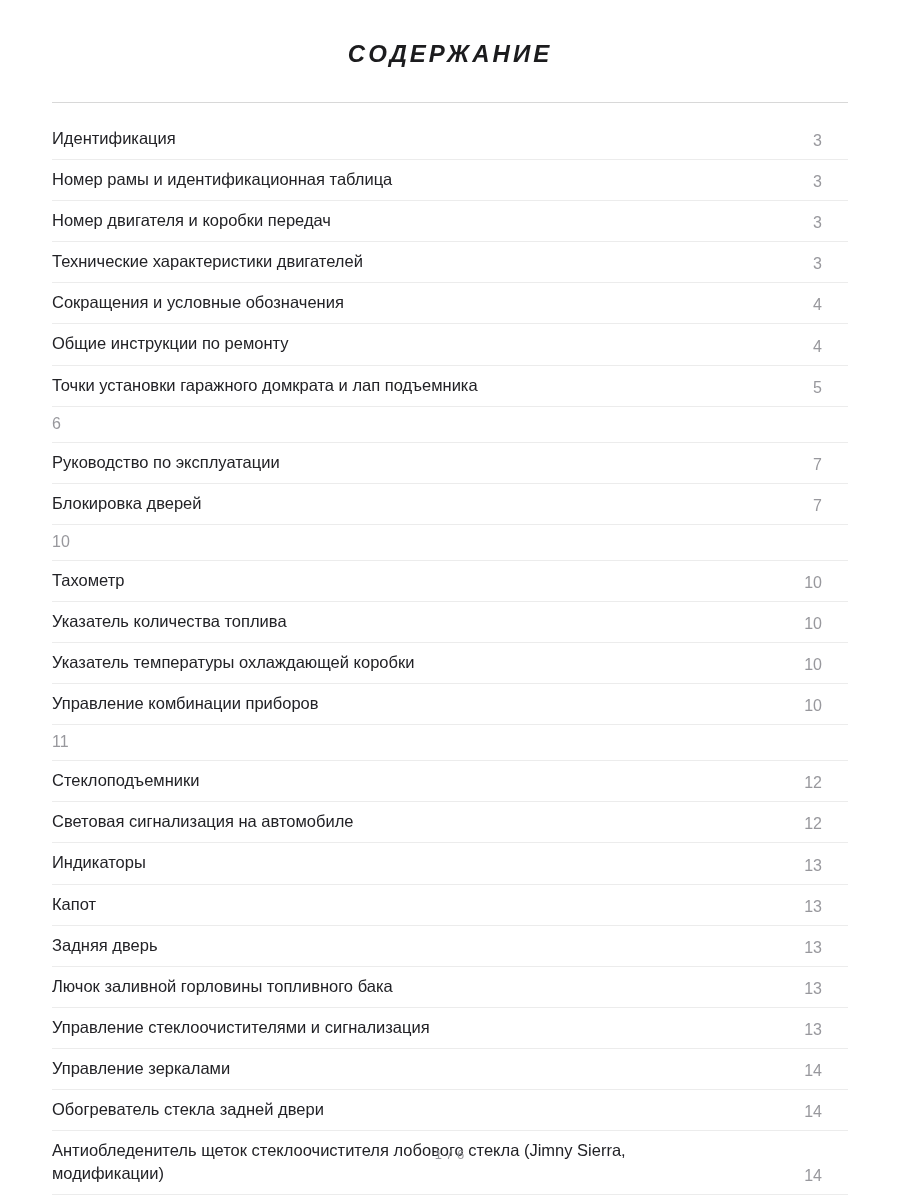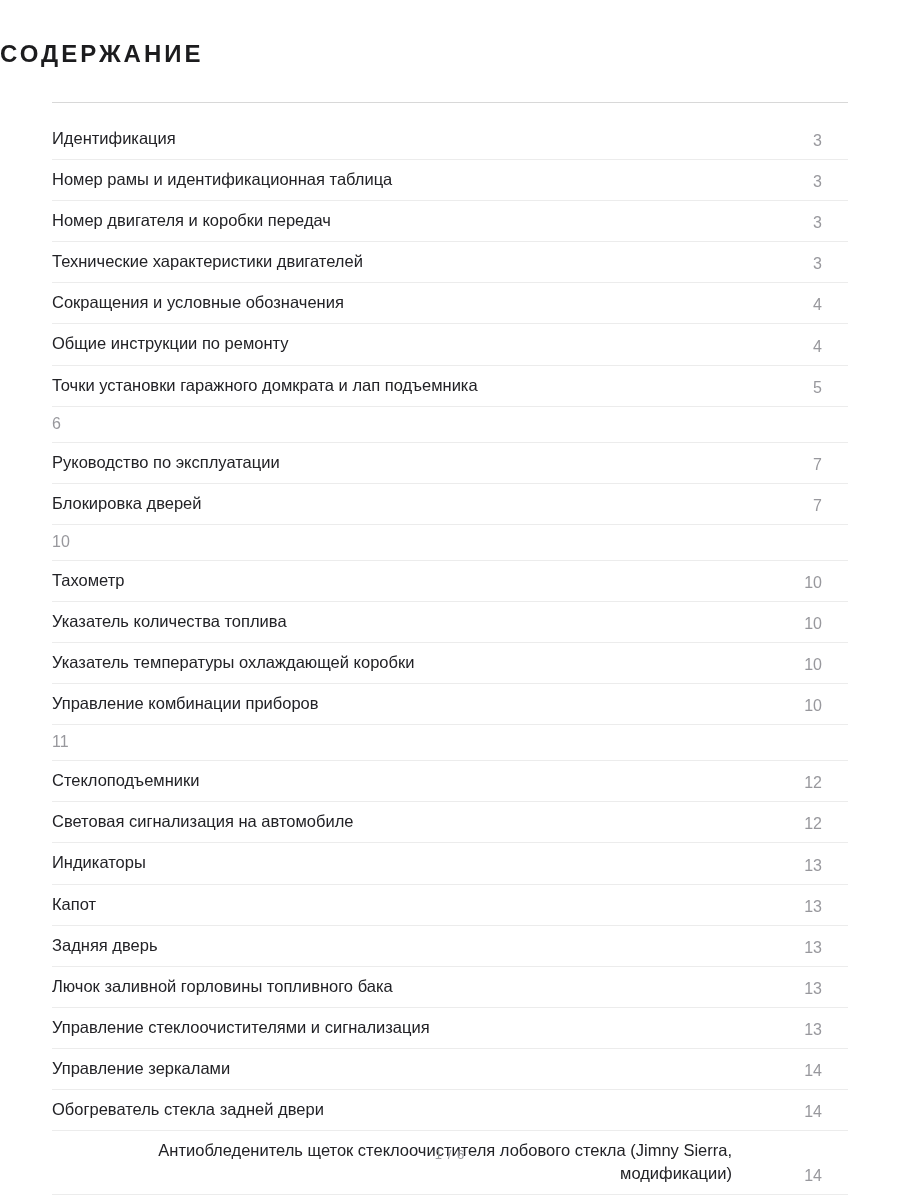--- a/index.html
+++ b/index.html
@@ -12,42 +12,42 @@
   .page {
     position: relative;
     width: 900px;
     height: 1200px;
     margin: 0 auto;
     background: #ffffff;
     overflow: hidden;
   }
   .page-title {
     padding-top: 40px;
-    text-align: left;
+    text-align: center;
     font-size: 24px;
     font-weight: 700;
     letter-spacing: 3px;
     color: #1c1c1e;
+    font-style: italic;
   }
   .title-divider {
     margin: 34px 52px 0 52px;
     border: none;
     border-top: 1px solid #d8d8d8;
     height: 0;
   }
   .toc-list {
     margin: 16px 52px 0 52px;
   }
   .toc-row {
     display: flex;
     justify-content: space-between;
     align-items: flex-end;
     padding: 8px 0 9px 0;
     border-bottom: 1px solid #ececec;
-    text-align: right;
   }
   .toc-entry-label {
     font-size: 16.5px;
     line-height: 1.4;
     color: #222226;
     max-width: 680px;
   }
   .toc-entry-page {
     font-size: 16px;
     color: #98989d;

